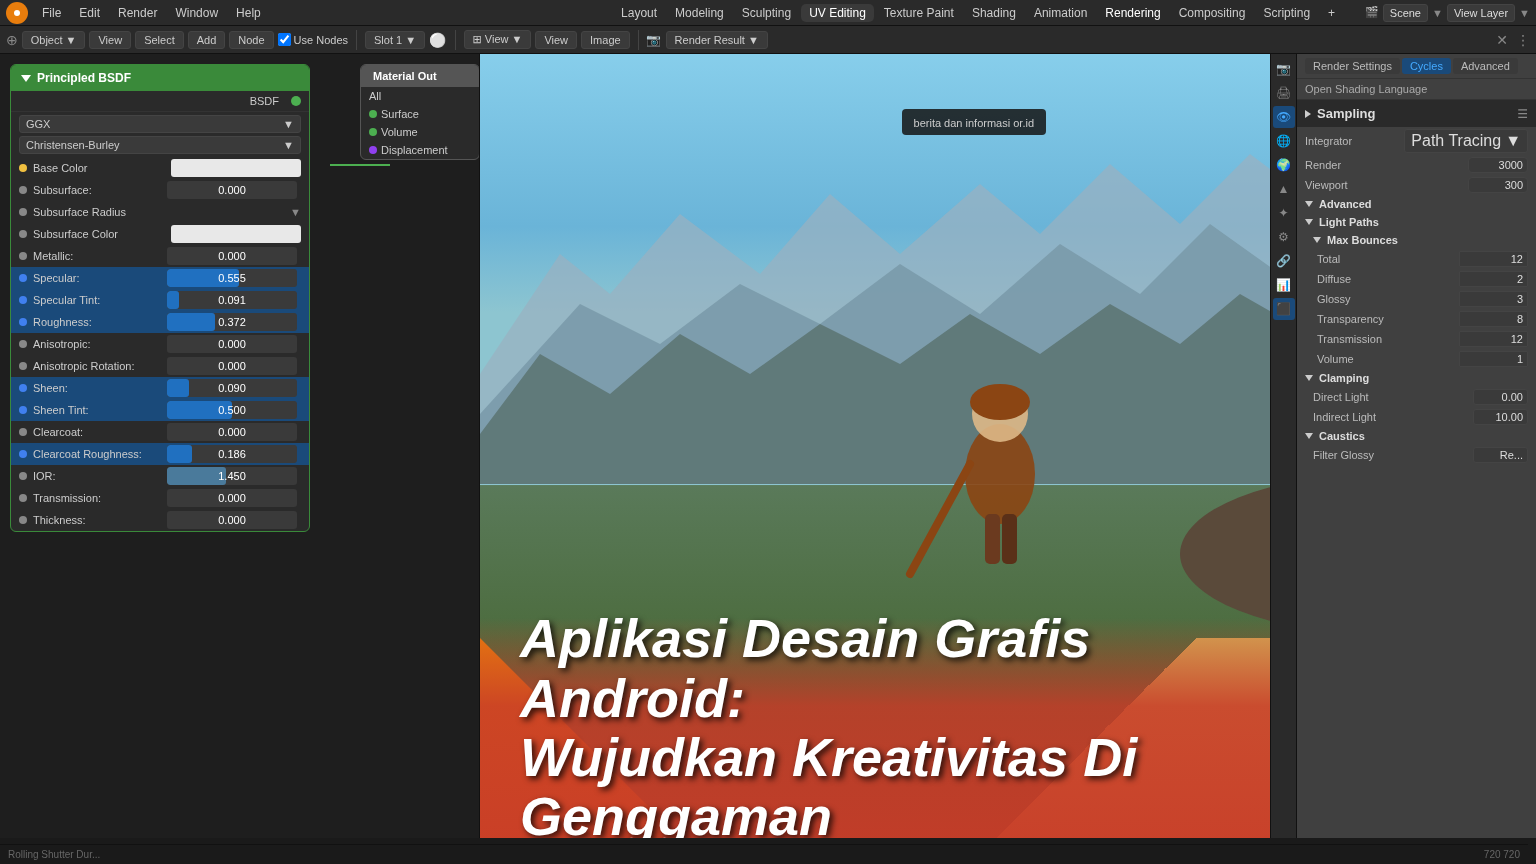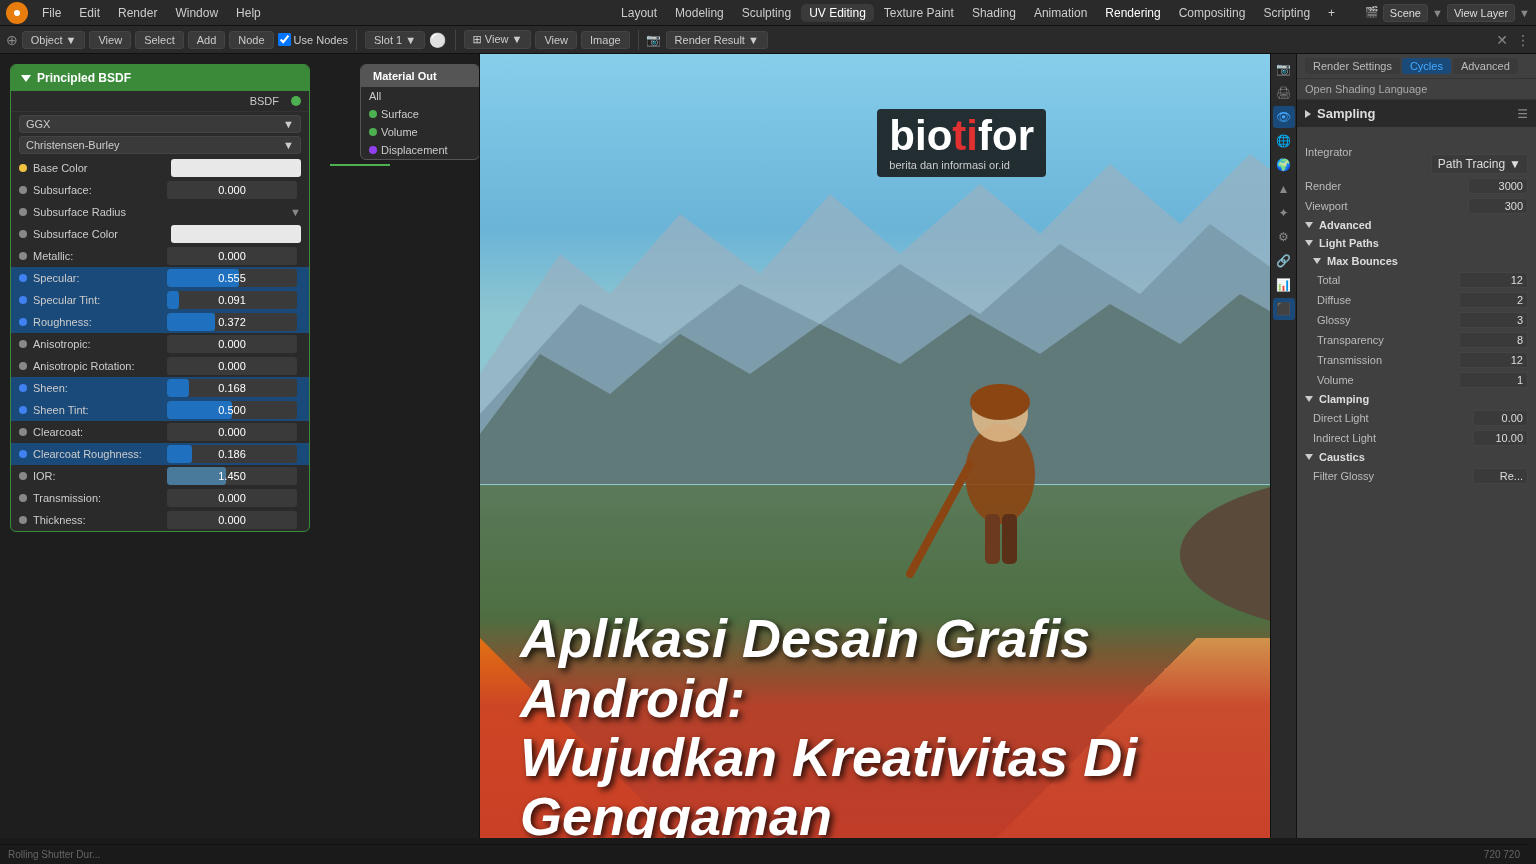--- a/index.html
+++ b/index.html
@@ -402,26 +402,25 @@
       padding: 4px 8px;
       border-bottom: 1px solid #333;
     }
 
     
     .path-tracing-value {
       background: #3a3a3a;
       border: 1px solid #444;
       border-radius: 3px;
       padding: 2px 6px;
-      font-size: 12px;
+      font-size: 16px;
       color: #ddd;
       display: flex;
       align-items: center;
       justify-content: space-between;
-      margin-top: 25px;
     }
 
     .render-row {
       display: flex;
       align-items: center;
       padding: 2px 8px;
       gap: 4px;
     }
     .render-label {
       flex: 1;
@@ -743,21 +742,21 @@
             <div class="fill" style="width:0%"></div>
             <span class="val-text">0.000</span>
           </div>
         </div>
 
         <div class="prop-row highlighted-row">
           <div class="dot-left dot-blue"></div>
           <span class="prop-label">Sheen:</span>
           <div class="prop-bar blue-fill">
             <div class="fill" style="width:17%"></div>
-            <span class="val-text">0.168</span>
+            <span class="val-text">0.090</span>
           </div>
         </div>
 
         <div class="prop-row highlighted-row">
           <div class="dot-left dot-blue"></div>
           <span class="prop-label">Sheen Tint:</span>
           <div class="prop-bar blue-fill">
             <div class="fill" style="width:50%"></div>
             <span class="val-text">0.500</span>
           </div>
@@ -884,25 +883,20 @@
           <ellipse cx="930" cy="460" rx="30" ry="20" fill="#3a3a3a"></ellipse>
           <circle cx="920" cy="445" r="12" fill="#3a3a3a"></circle>
 
           <polygon points="912,435 916,425 920,435" fill="#3a3a3a"></polygon>
           <polygon points="920,435 924,425 928,435" fill="#3a3a3a"></polygon>
 
           <path d="M 960,460 Q 980,440 970,425" stroke="#3a3a3a" stroke-width="5" fill="none" stroke-linecap="round"></path>
         </svg>
 
         <div class="biotifor-logo">
-          <div style="display:flex;align-items:center;gap:0;">
-            <span style="font-size:42px;font-weight:900;color:#fff;font-family:Arial Black,sans-serif;line-height:1;">bio</span>
-            <span style="font-size:42px;font-weight:900;color:#e03030;font-family:Arial Black,sans-serif;line-height:1;">ti</span>
-            <span style="font-size:42px;font-weight:900;color:#fff;font-family:Arial Black,sans-serif;line-height:1;">for</span>
-          </div>
           <div style="font-size:11px;color:#ccc;margin-top:2px;">berita dan informasi or.id</div>
         </div>
 
         <div class="orange-triangle"></div>
 
         <div class="tan-strip"></div>
 
         <div class="overlay-text">
           <div class="overlay-line1">Aplikasi Desain Grafis Android:</div>
           <div class="overlay-line2">Wujudkan Kreativitas Di Genggaman</div>

